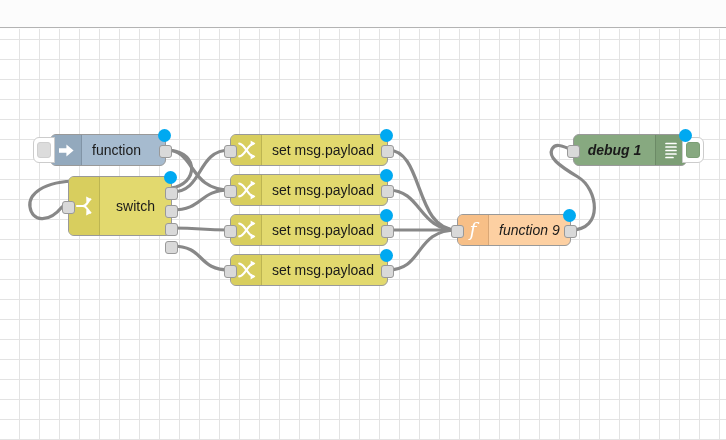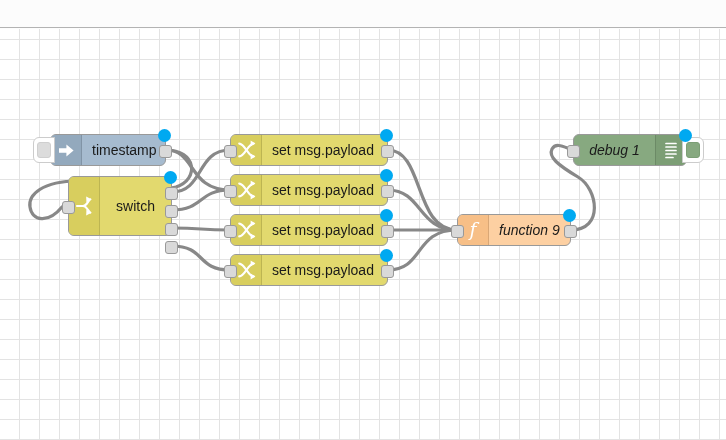--- a/index.html
+++ b/index.html
@@ -211,21 +211,21 @@
 
       <div class="node n-inject" style="left:50px; top:105px; width:116px; height:32px;">
         <div class="inject-btn">
           <div class="pad"></div>
         </div>
         <div class="icon-box">
           <svg class="gl" width="17" height="15" viewBox="0 0 17 15" aria-hidden="true">
             <path d="M1,5.2 L8.4,5.2 L8.4,1.6 L15.6,7.5 L8.4,13.4 L8.4,9.8 L1,9.8 Z" fill="#ffffff"></path>
           </svg>
         </div>
-        <div class="label">timestamp</div>
+        <div class="label">function</div>
         <div class="port" style="right:-7px; top:9.5px;"></div>
         <div class="status-dot" style="right:-6px; top:-6px;"></div>
       </div>
 
       <div class="node n-switch" style="left:68px; top:147px; width:104px; height:60px;">
         <div class="icon-box">
           <svg class="gl" width="18" height="20" viewBox="0 0 18 20" aria-hidden="true">
             <g fill="none" stroke="#ffffff" stroke-width="2.1" stroke-linecap="round">
               <path d="M2,10 L8,10"></path>
               <path d="M8,10 C12,10 13,4.5 15.4,3.4"></path>
@@ -318,21 +318,21 @@
             <text x="8" y="17" text-anchor="middle" fill="#ffffff" font-family="DejaVu Serif, serif" font-size="19" font-style="italic">f</text>
           </svg>
         </div>
         <div class="label italic">function 9</div>
         <div class="port" style="left:-7px; top:9.5px;"></div>
         <div class="port" style="right:-7px; top:9.5px;"></div>
         <div class="status-dot" style="right:-6px; top:-6px;"></div>
       </div>
 
       <div class="node n-debug" style="left:573px; top:105px; width:114px; height:32px;">
-        <div class="label italic" style="justify-content:center;">debug 1</div>
+        <div class="label italic" style="justify-content:center;font-weight:bold;">debug 1</div>
         <div class="icon-box right">
           <svg class="gl" width="16" height="18" viewBox="0 0 16 18" aria-hidden="true">
             <g stroke="#ffffff" stroke-width="1.7" stroke-linecap="round">
               <line x1="3" y1="2.5" x2="13" y2="2.5"></line>
               <line x1="3" y1="6" x2="13" y2="6"></line>
               <line x1="3" y1="9.5" x2="13" y2="9.5"></line>
               <line x1="3" y1="13" x2="13" y2="13"></line>
               <line x1="3" y1="16.5" x2="10" y2="16.5"></line>
             </g>
           </svg>

